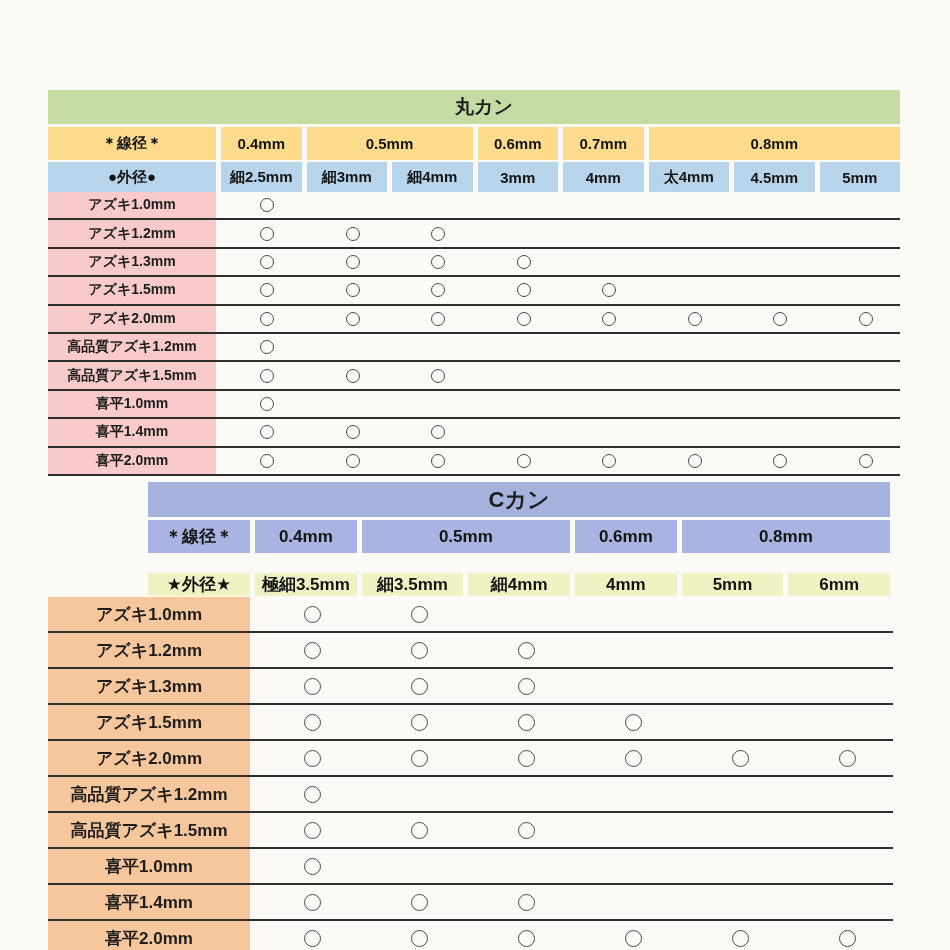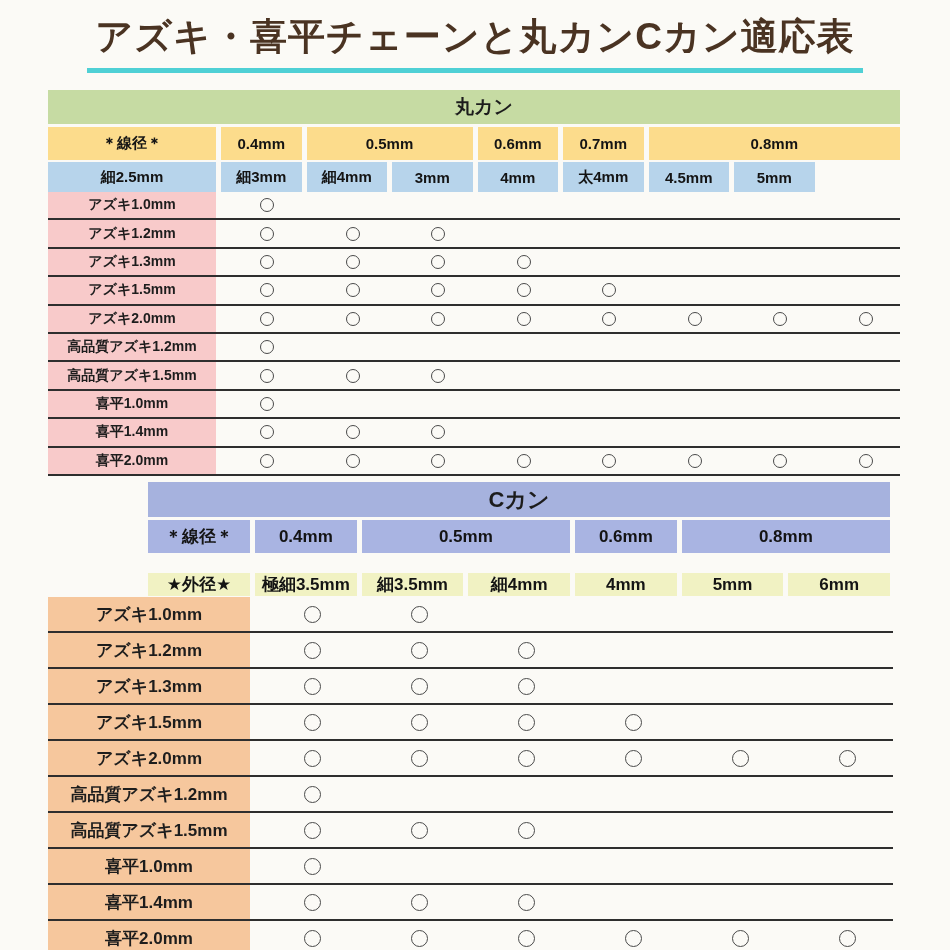--- a/index.html
+++ b/index.html
@@ -73,35 +73,33 @@
   .mcell { display:flex; align-items:center; justify-content:center; }
   .mark  { border:1.8px solid #4a4a4a; border-radius:50%; background:transparent; box-sizing:border-box; }
   #table1 .mark { width:14px; height:14px; }
   #table2 .mark { width:17px; height:17px; }
 </style>
 </head>
 <body>
 
 <div class="canvas">
 
-  <div class="title-wrap">
-    <div class="page-title">アズキ・喜平チェーンと丸カンCカン適応表</div>
-  </div>
 
   <section id="table1" class="ctable" style="--header: #c6dba3; --wire: #fcdc8c; --outer: #b7d4eb; --rowlabel: #f8caca;">
     <div class="band">丸カン</div>
     <div class="hgrid wire-row">
         <div class="hcell wire-cell">＊線径＊</div>
         <div class="hcell wire-cell" style="grid-column: span 1;">0.4mm</div>
         <div class="hcell wire-cell" style="grid-column: span 2;">0.5mm</div>
         <div class="hcell wire-cell" style="grid-column: span 1;">0.6mm</div>
         <div class="hcell wire-cell" style="grid-column: span 1;">0.7mm</div>
         <div class="hcell wire-cell" style="grid-column: span 3;">0.8mm</div>
       </div>
     <div class="hgrid outer-row">
+        <div class="hcell outer-cell">●外径●</div>
         <div class="hcell outer-cell">細2.5mm</div>
         <div class="hcell outer-cell">細3mm</div>
         <div class="hcell outer-cell">細4mm</div>
         <div class="hcell outer-cell">3mm</div>
         <div class="hcell outer-cell">4mm</div>
         <div class="hcell outer-cell">太4mm</div>
         <div class="hcell outer-cell">4.5mm</div>
         <div class="hcell outer-cell">5mm</div>
       </div>
     <div class="tbody">

